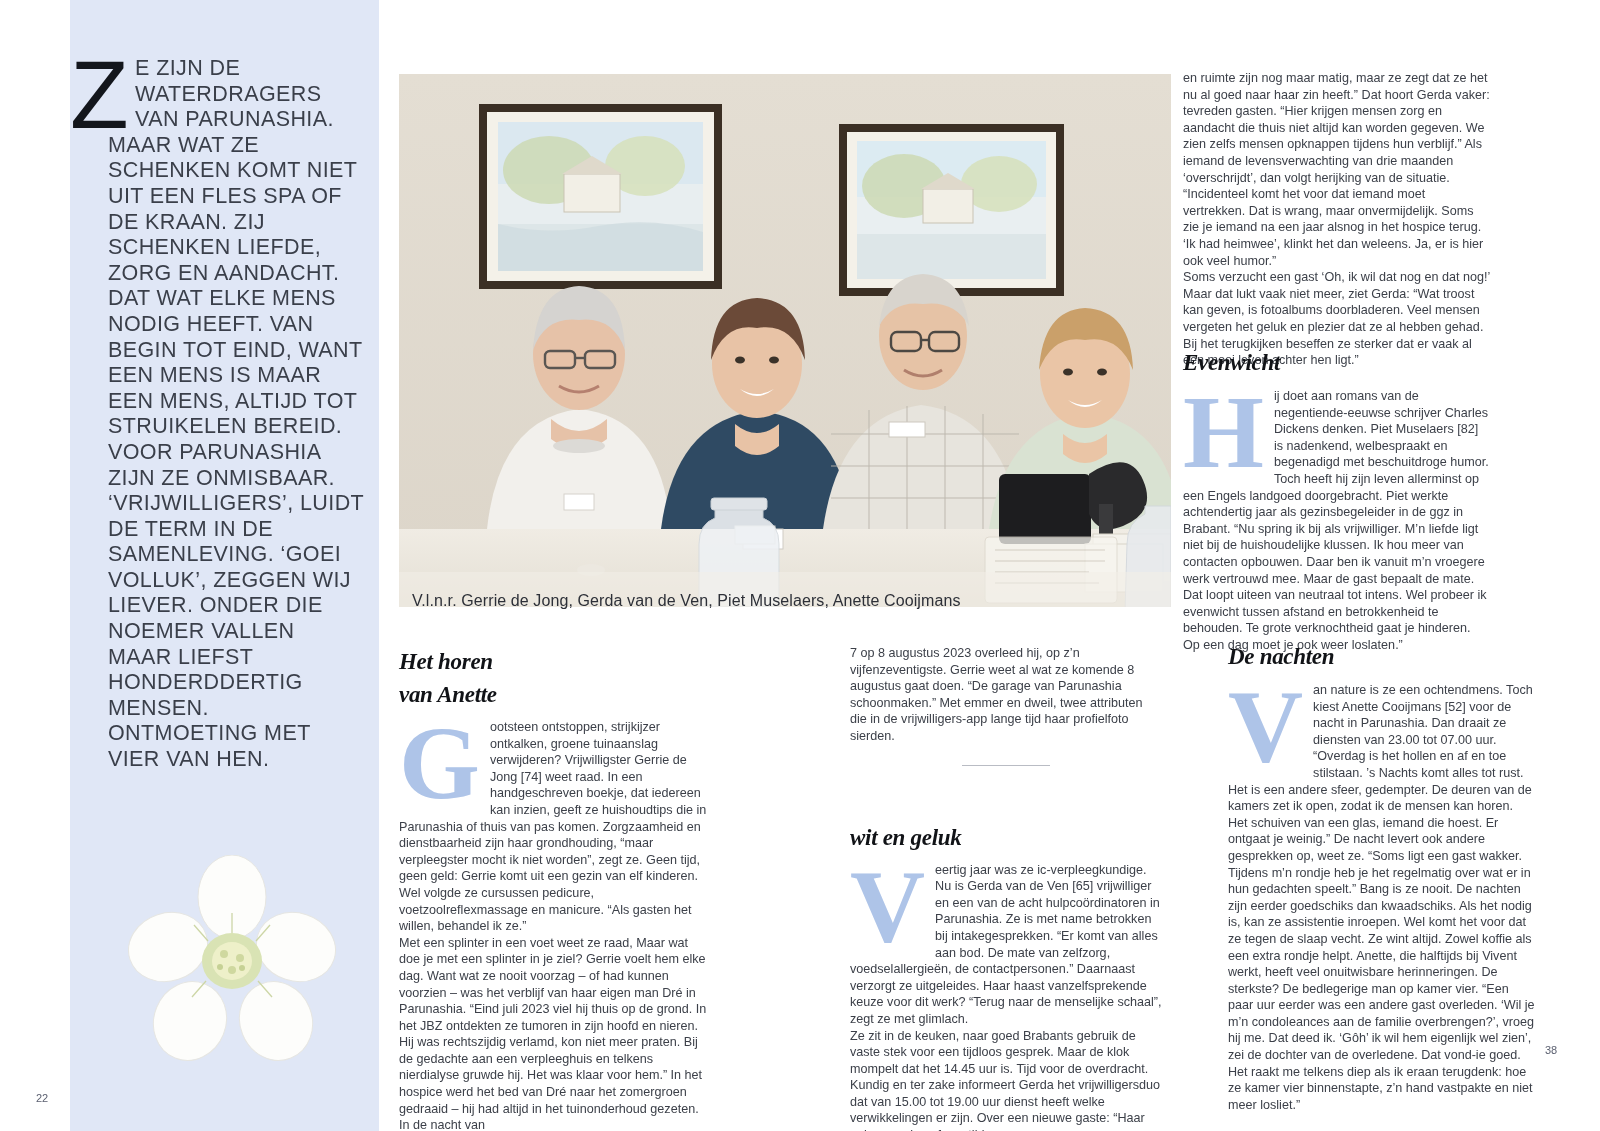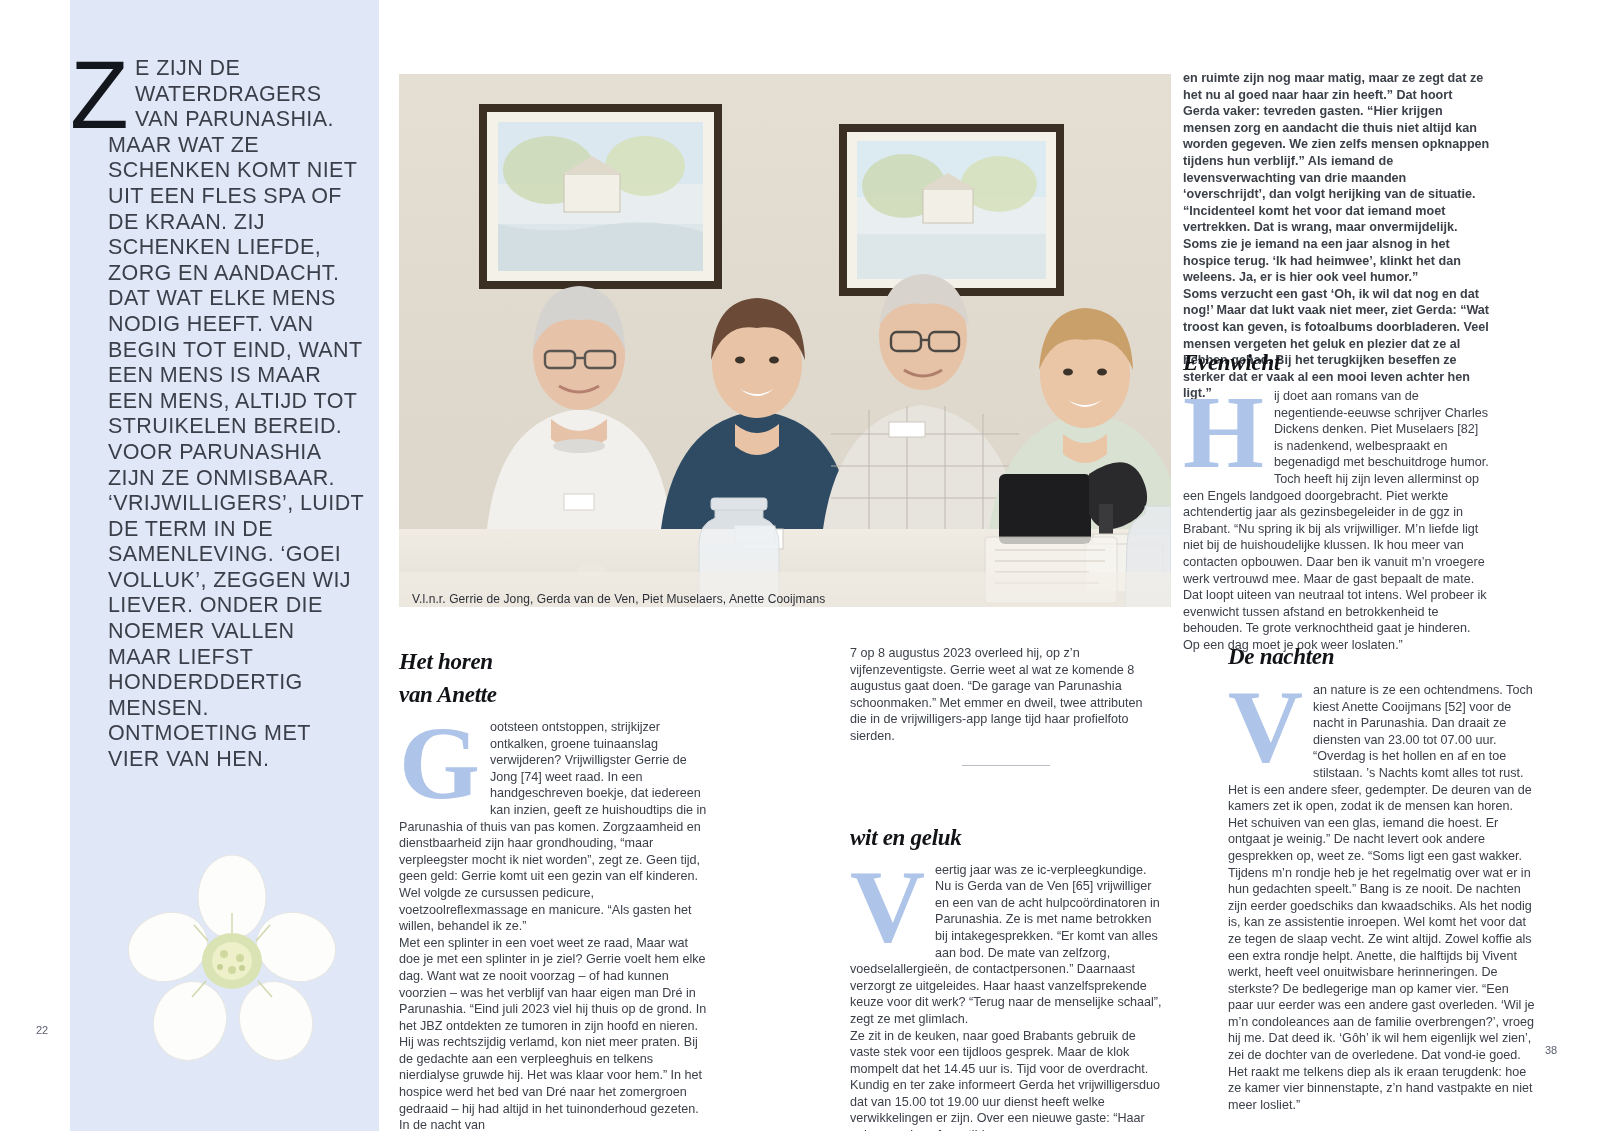--- a/index.html
+++ b/index.html
@@ -15,36 +15,36 @@
          font-family:"Liberation Sans",sans-serif;
          font-size:21.5px;line-height:25.6px;letter-spacing:.4px;
          color:#3a3f4a;font-weight:300;text-transform:uppercase;}
   .intro .dropcap{float:left;font-size:96px;line-height:70px;font-weight:300;
          color:#13161c;margin:4px 6px -6px -38px;font-family:"Liberation Sans",sans-serif;}
 
   
   .flower{position:absolute;left:128px;top:855px;width:210px;height:215px;}
 
   .folio{position:absolute;font-size:11px;color:#5b6070;font-family:"Liberation Sans",sans-serif;}
-  .folio-left{left:36px;top:1024px;}
+  .folio-left{left:36px;top:1092px;}
   .folio-right{left:1545px;top:1044px;}
 
   
   .photo{position:absolute;left:399px;top:74px;width:772px;height:533px;overflow:hidden;background:#d9d3c9;}
   .photo svg{display:block;}
-  .photo-caption{position:absolute;left:412px;top:592px;font-size:12px;color:#2d3038;
+  .photo-caption{position:absolute;left:412px;top:592px;font-size:16px;color:#2d3038;
       font-family:"Liberation Sans",sans-serif;letter-spacing:.1px;}
 
   
   .col{position:absolute;font-family:"Liberation Sans",sans-serif;
        font-size:12.6px;line-height:16.6px;color:#3c4049;text-align:left;}
   .col p{margin:0;}
   .col-1{left:399px;top:645px;width:312px;}
   .col-2{left:850px;top:645px;width:312px;}
-  .col-3a{left:1183px;top:70px;width:307px;font-weight:bold;}
+  .col-3a{left:1183px;top:70px;width:307px;}
   .col-3b{left:1183px;top:346px;width:307px;}
   .col-3c{left:1183px;top:640px;width:307px;margin-left:45px;}
 
   h2.sec{font-family:"Liberation Serif",serif;font-weight:bold;
       font-size:23px;line-height:34px;letter-spacing:-.3px;color:#111317;margin:0 0 8px 0;font-style:italic;}
   h2.sec.two-line{line-height:33px;}
 
   .dropbox{float:left;font-family:"Liberation Serif",serif;font-weight:bold;
       color:#aec4e8;font-size:104px;line-height:84px;margin:2px 10px 0 0;}
 

